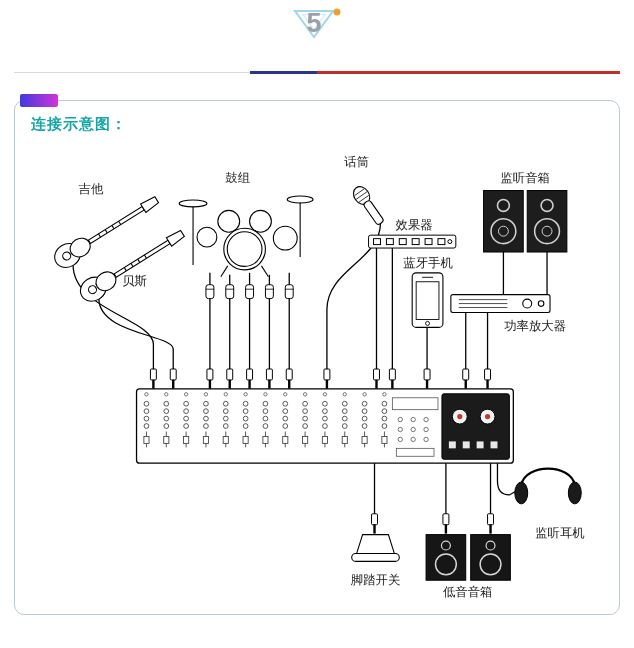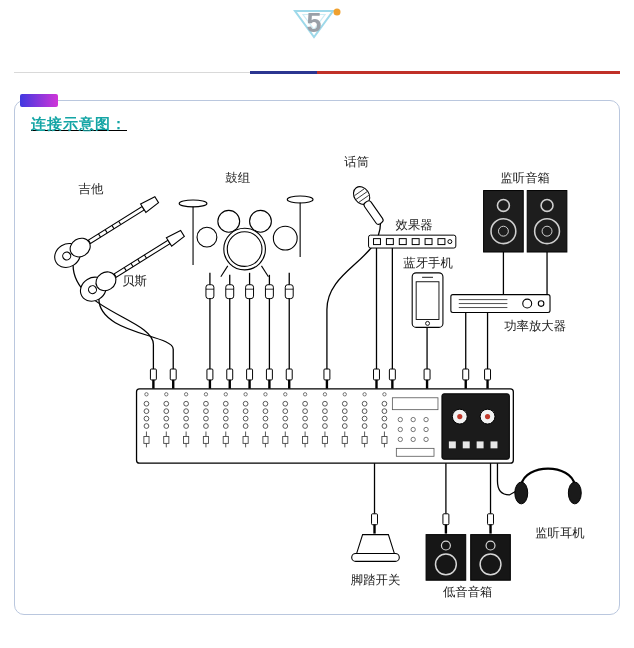--- a/index.html
+++ b/index.html
@@ -6,21 +6,21 @@
   body { background:#ffffff; font-family:"Liberation Sans", sans-serif; }
   .page { width:634px; height:648px; background:#fff; position:relative; overflow:hidden; }
 
   .badge-wrap { display:flex; justify-content:center; padding-top:4px; }
 
   .divider { display:flex; align-items:center; margin:24px 14px 0 14px; height:4px; }
   .divider .seg-gray { flex:0 0 39%; height:1px; background:#d9d9d9; }
   .divider .seg-blue { flex:0 0 11%; height:3px; background:#2b3590; }
   .divider .seg-red  { flex:1; height:3px; background:#c03028; }
 
-  .panel { position:relative; margin:26px 14px 0 14px; border:1px solid #bac7de; border-radius:10px; padding:0 0 8px 0;text-decoration:underline; }
+  .panel { position:relative; margin:26px 14px 0 14px; border:1px solid #bac7de; border-radius:10px; padding:0 0 8px 0; }
   .corner-accent { position:absolute; top:-7px; left:5px; width:38px; height:13px; border-radius:2px;
                    background:linear-gradient(90deg,#4038e0,#d035d8); }
   .panel-title { margin:14px 0 0 16px; color:#14a5a5; font-size:15px; font-weight:bold; letter-spacing:1px; }
 
   .diagram { display:block; margin:2px auto 0 auto; width:598px; height:470px; }
   .diagram text { font-family:"Liberation Sans", sans-serif; font-size:12.5px; fill:#1a1a1a; }
   .badge-num { font-family:"Liberation Sans", sans-serif; }
 </style>
 </head>
 <body>

